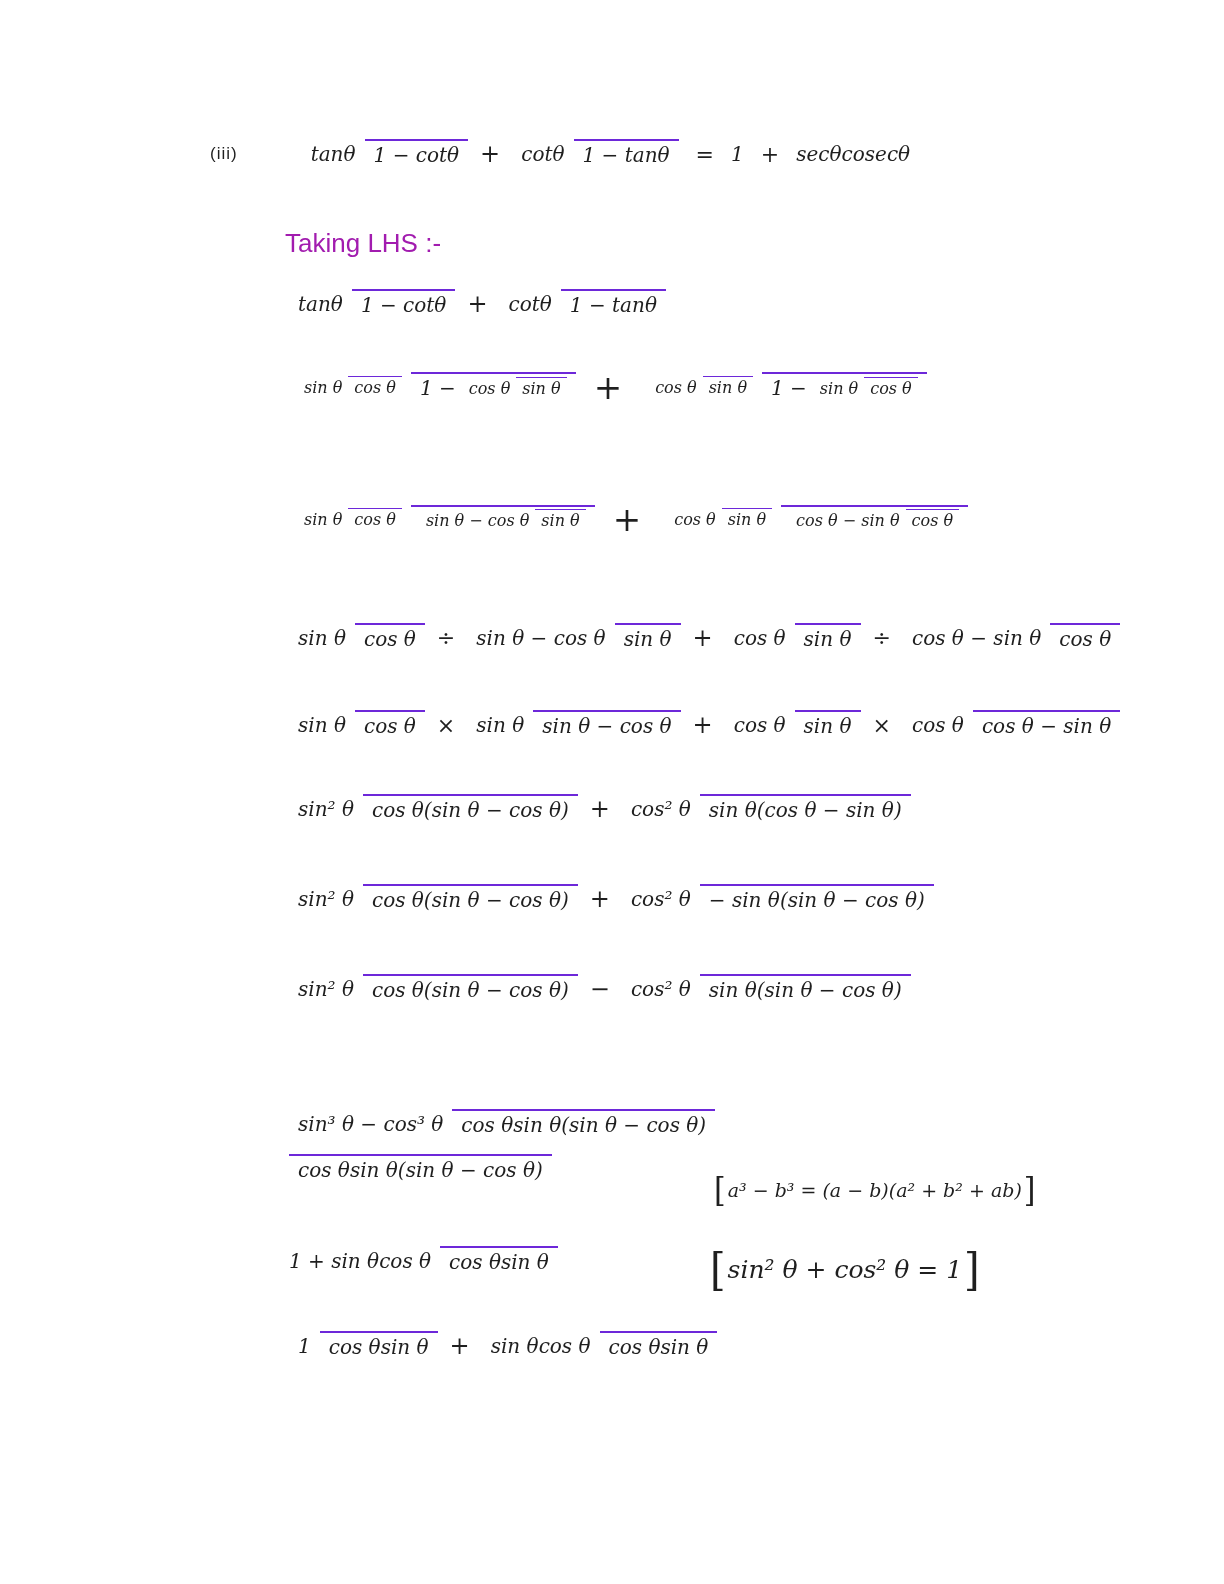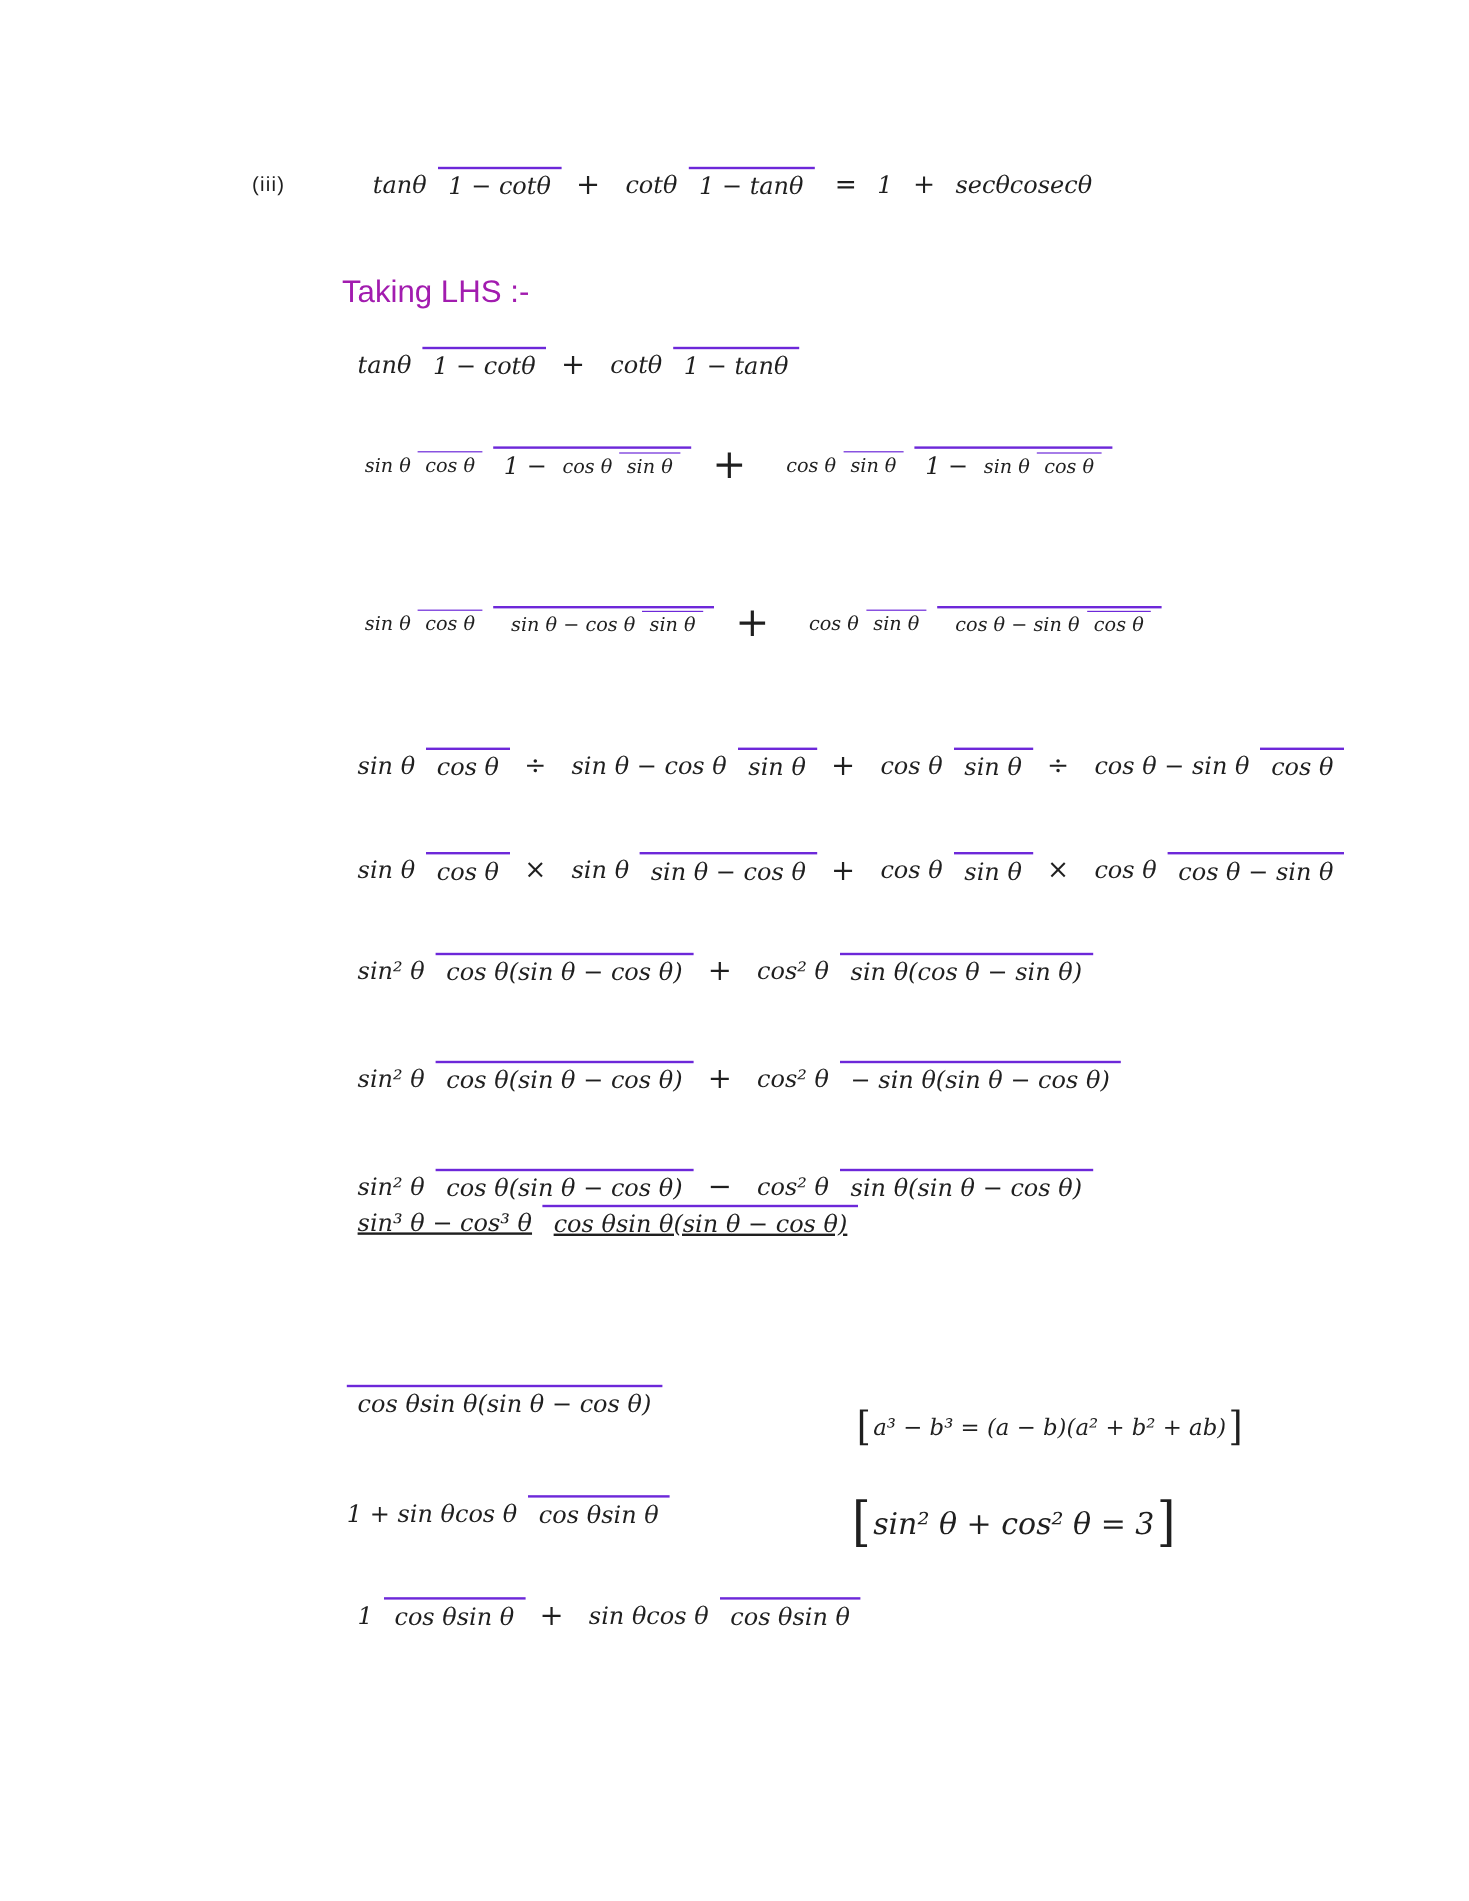--- a/index.html
+++ b/index.html
@@ -249,21 +249,21 @@
       <span class="num">sin² θ</span>
       <span class="den">cos θ(sin θ − cos θ)</span>
     </span>
     <span class="op">−</span>
     <span class="frac">
       <span class="num">cos² θ</span>
       <span class="den">sin θ(sin θ − cos θ)</span>
     </span>
   </div>
 
-  <div class="line" style="top:1004px; left:289px;text-decoration:underline;">
+  <div class="line" style="top:1109px; left:289px;">
     <span class="frac">
       <span class="num">sin³ θ − cos³ θ</span>
       <span class="den">cos θsin θ(sin θ − cos θ)</span>
     </span>
   </div>
 
   <div class="line" style="top:1154px; left:289px;">
     <span class="frac">
       <span class="den">cos θsin θ(sin θ − cos θ)</span>
     </span>
@@ -277,21 +277,21 @@
 
   <div class="line" style="top:1246px; left:280px;">
     <span class="frac">
       <span class="num">1 + sin θcos θ</span>
       <span class="den">cos θsin θ</span>
     </span>
   </div>
 
   <div class="note note-large" style="top:1246px; left:708px;">
     <span class="bracket">[</span>
-    <span>sin² θ + cos² θ = 3</span>
+    <span>sin² θ + cos² θ = 1</span>
     <span class="bracket">]</span>
   </div>
 
   <div class="line" style="top:1331px; left:289px;">
     <span class="frac">
       <span class="num">1</span>
       <span class="den">cos θsin θ</span>
     </span>
     <span class="op">+</span>
     <span class="frac">

